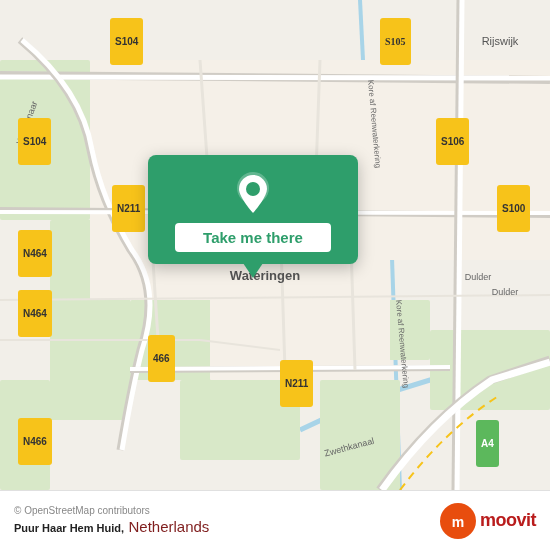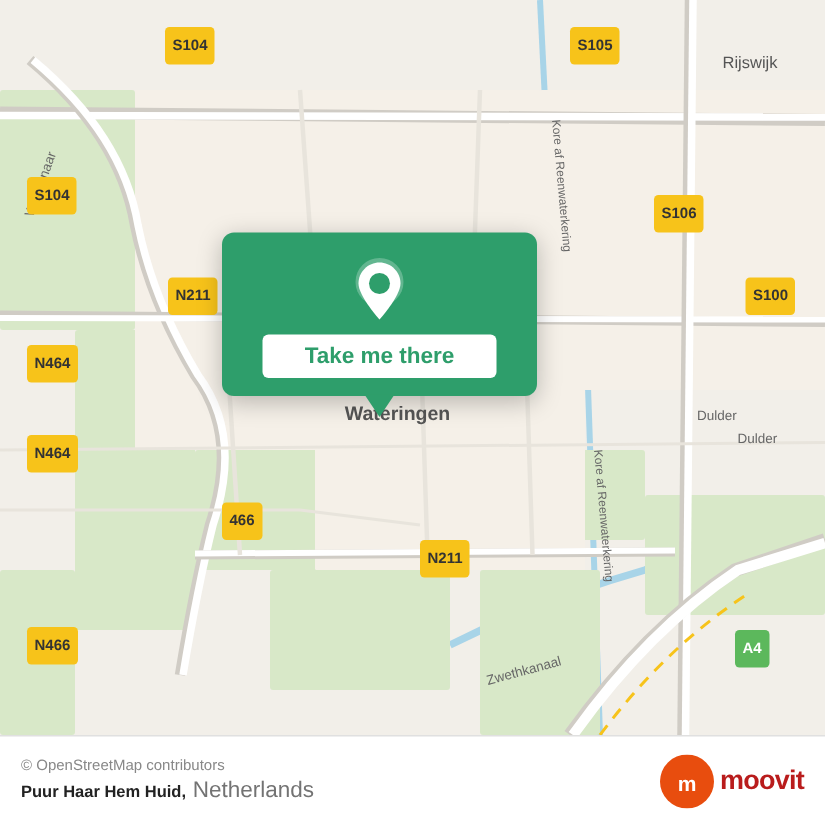--- a/index.html
+++ b/index.html
@@ -117,21 +117,21 @@
       letter-spacing: -0.5px;
     }
 
     
     .road-label {
       position: absolute;
       background: #f7c31a;
       color: #333;
       font-size: 10px;
       font-weight: 700;
-      padding: 7px 5px;
+      padding: 18px 5px;
       border-radius: 3px;
       white-space: nowrap;
     }
     .road-label.green {
       background: #5cb85c;
       color: white;
     }
   </style>
 </head>
 <body>
@@ -201,50 +201,50 @@
     <text x="22" y="145" font-family="Arial" font-size="9" fill="#666" text-anchor="start" transform="rotate(-70, 22, 145)">Wassenaar</text>
 
     <text x="350" y="450" font-family="Arial" font-size="9" fill="#666" text-anchor="middle" transform="rotate(-15, 350, 450)">Zwethkanaal</text>
 
     <text x="368" y="80" font-family="Arial" font-size="8" fill="#666" transform="rotate(85, 368, 80)">Kore af Reenwaterkering</text>
     <text x="396" y="300" font-family="Arial" font-size="8" fill="#666" transform="rotate(85, 396, 300)">Kore af Reenwaterkering</text>
   </svg>
 
   
   <div class="road-label" style="top:18px;left:110px;">S104</div>
-  <div class="road-label" style="top:18px;left:380px;">S105</div>
+  <div class="road-label" style="top:18px;left:380px;font-family:Liberation Serif, serif;">S105</div>
   <div class="road-label" style="top:118px;left:18px;">S104</div>
   <div class="road-label" style="top:185px;left:112px;">N211</div>
-  <div class="road-label" style="top:118px;left:436px;margin-top:12px;">S106</div>
+  <div class="road-label" style="top:118px;left:436px;">S106</div>
   <div class="road-label" style="top:185px;left:497px;">S100</div>
   <div class="road-label" style="top:230px;left:18px;">N464</div>
   <div class="road-label" style="top:290px;left:18px;">N464</div>
   <div class="road-label" style="top:335px;left:148px;">466</div>
   <div class="road-label" style="top:360px;left:280px;">N211</div>
   <div class="road-label" style="top:418px;left:18px;">N466</div>
-  <div class="road-label green" style="top:420px;left:490px;">A4</div>
+  <div class="road-label green" style="top:420px;left:476px;">A4</div>
 
   
   <div id="popup">
 
     <svg id="pin-icon" viewBox="0 0 44 44" xmlns="http://www.w3.org/2000/svg">
       <circle cx="22" cy="17" r="16" fill="white" opacity="0.25"></circle>
       <path d="M22 4 C14.3 4 8 10.3 8 18 C8 26.5 22 42 22 42 C22 42 36 26.5 36 18 C36 10.3 29.7 4 22 4 Z" fill="white"></path>
       <circle cx="22" cy="18" r="7" fill="#2e9e6b"></circle>
     </svg>
     <button id="take-me-there-btn">Take me there</button>
   </div>
 </div>
 
 <div id="footer">
   <div id="footer-left">
     <span id="copyright-text">© OpenStreetMap contributors</span>
     <div>
       <span style="font-size:11px;font-weight:600;color:#222;">Puur Haar Hem Huid,</span>
-      <span style="font-size:15px;font-weight:400;color:#737373;">Netherlands</span>
+      <span style="font-size:15px;font-weight:400;color:#7f1d1d;">Netherlands</span>
     </div>
   </div>
   <div id="moovit-logo">
 
     <svg id="moovit-icon" viewBox="0 0 36 36" xmlns="http://www.w3.org/2000/svg">
       <circle cx="18" cy="18" r="18" fill="#e84d0e"></circle>
       <text x="18" y="24" font-family="Arial" font-size="14" font-weight="bold" fill="white" text-anchor="middle">m</text>
     </svg>
     <span id="moovit-text">moovit</span>
   </div>

